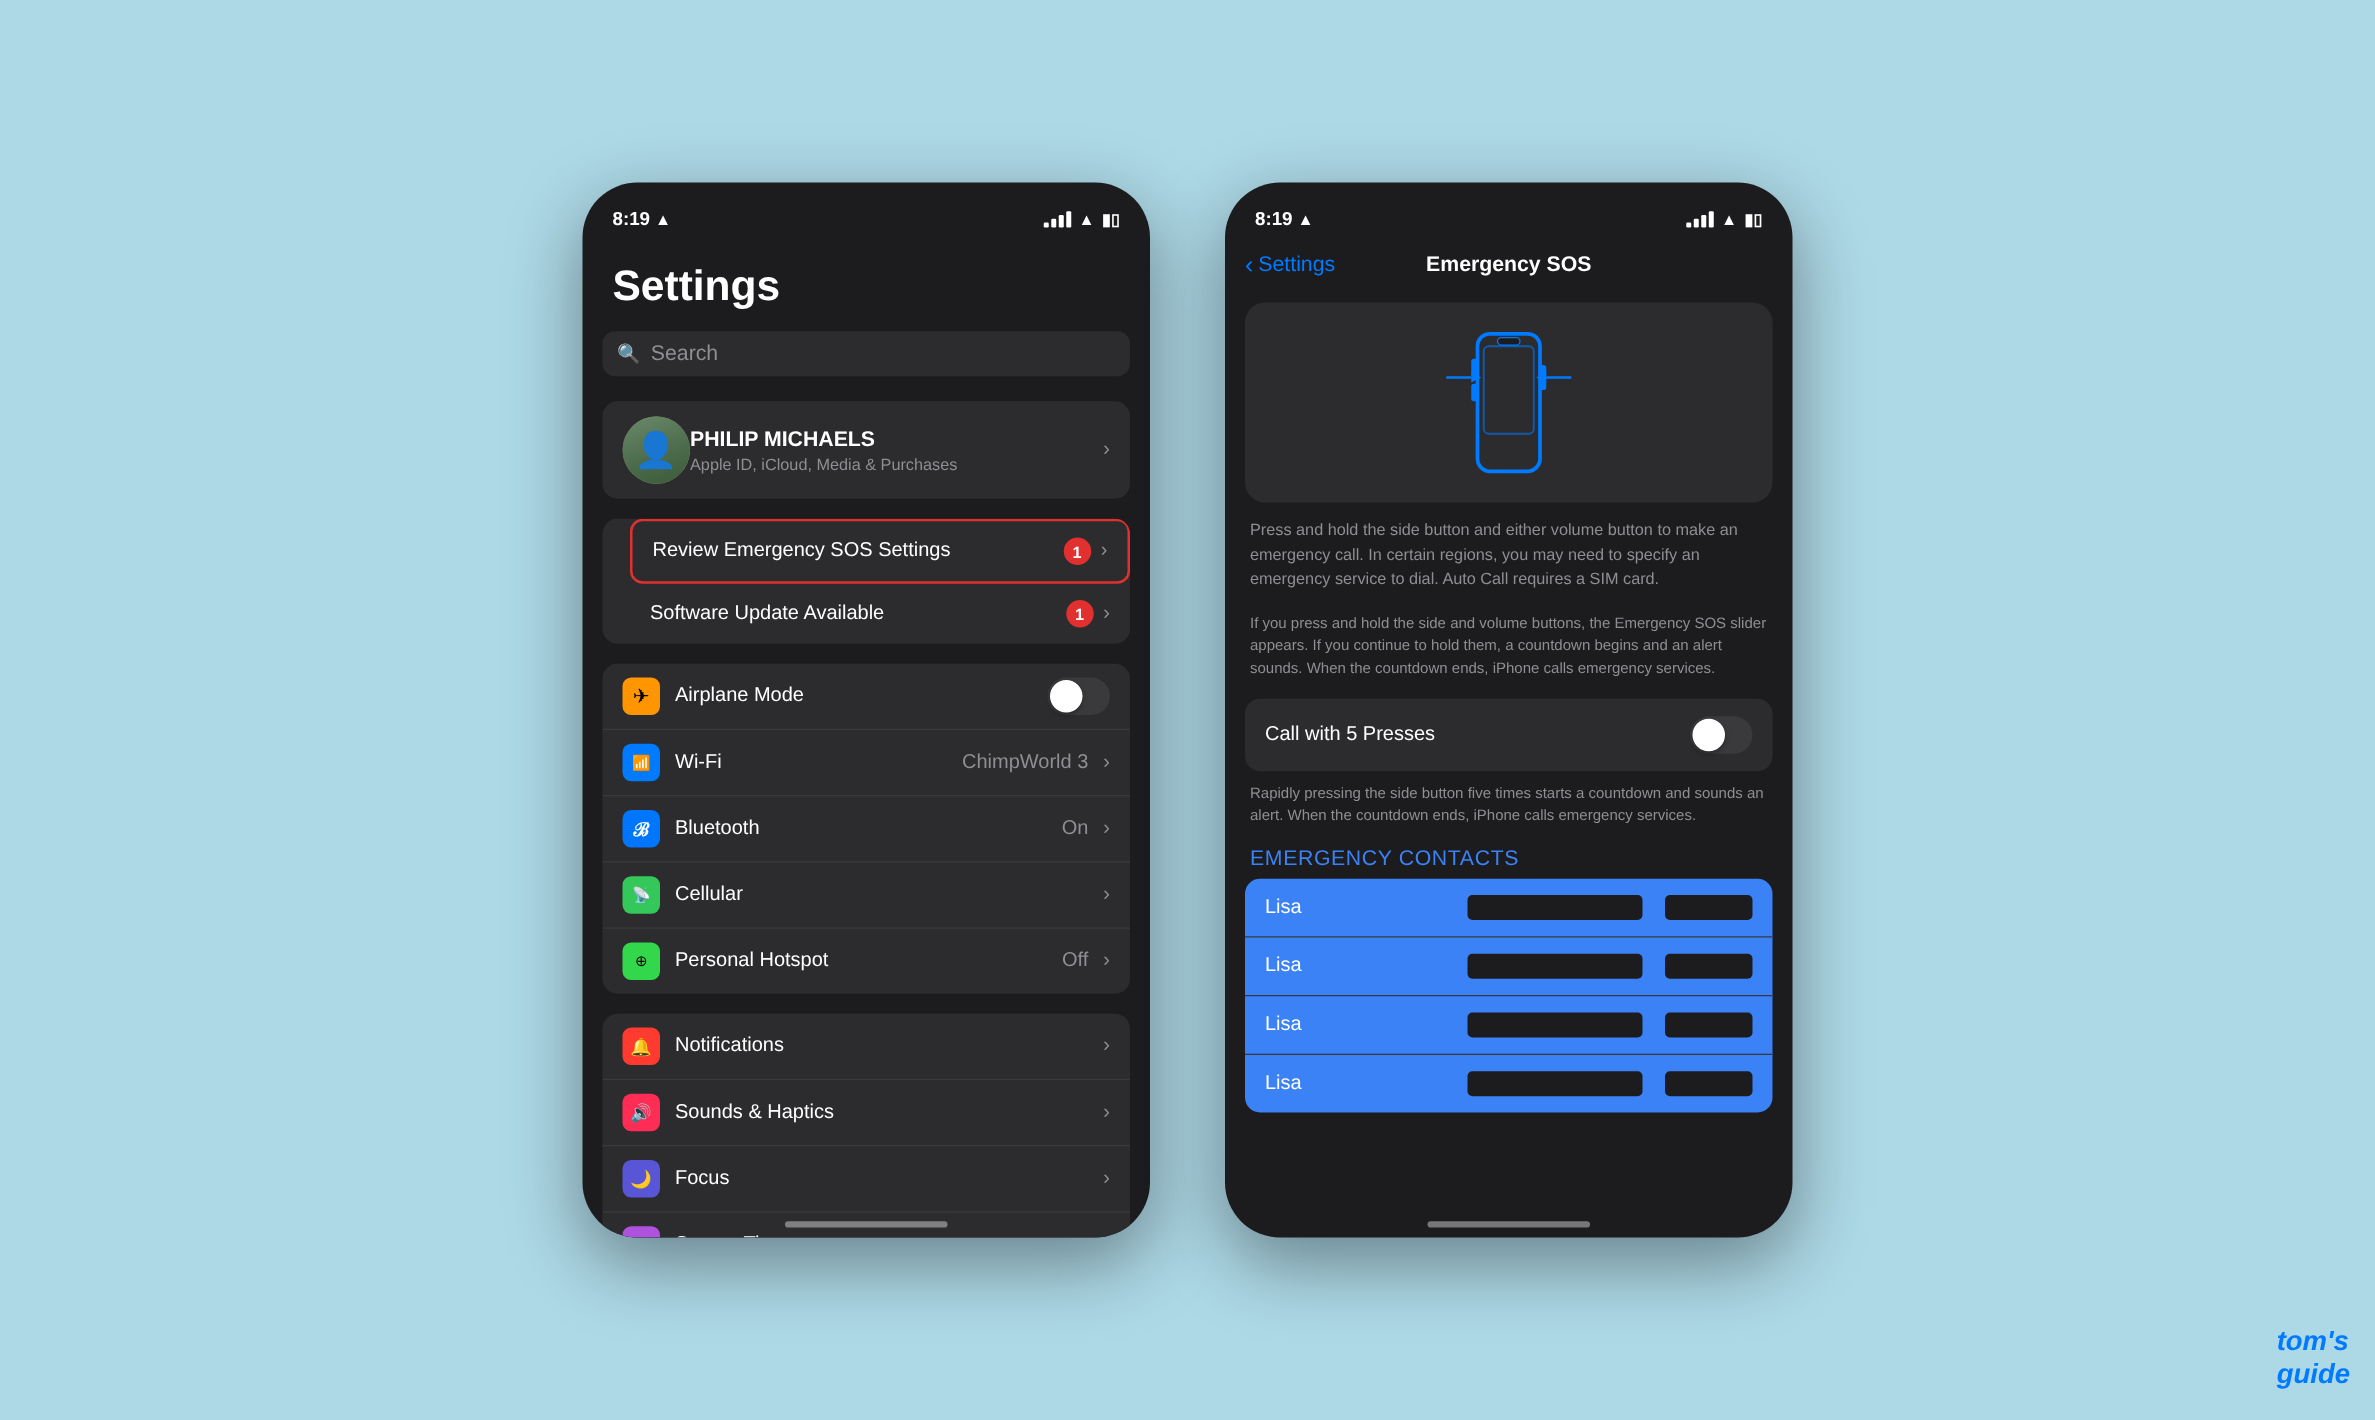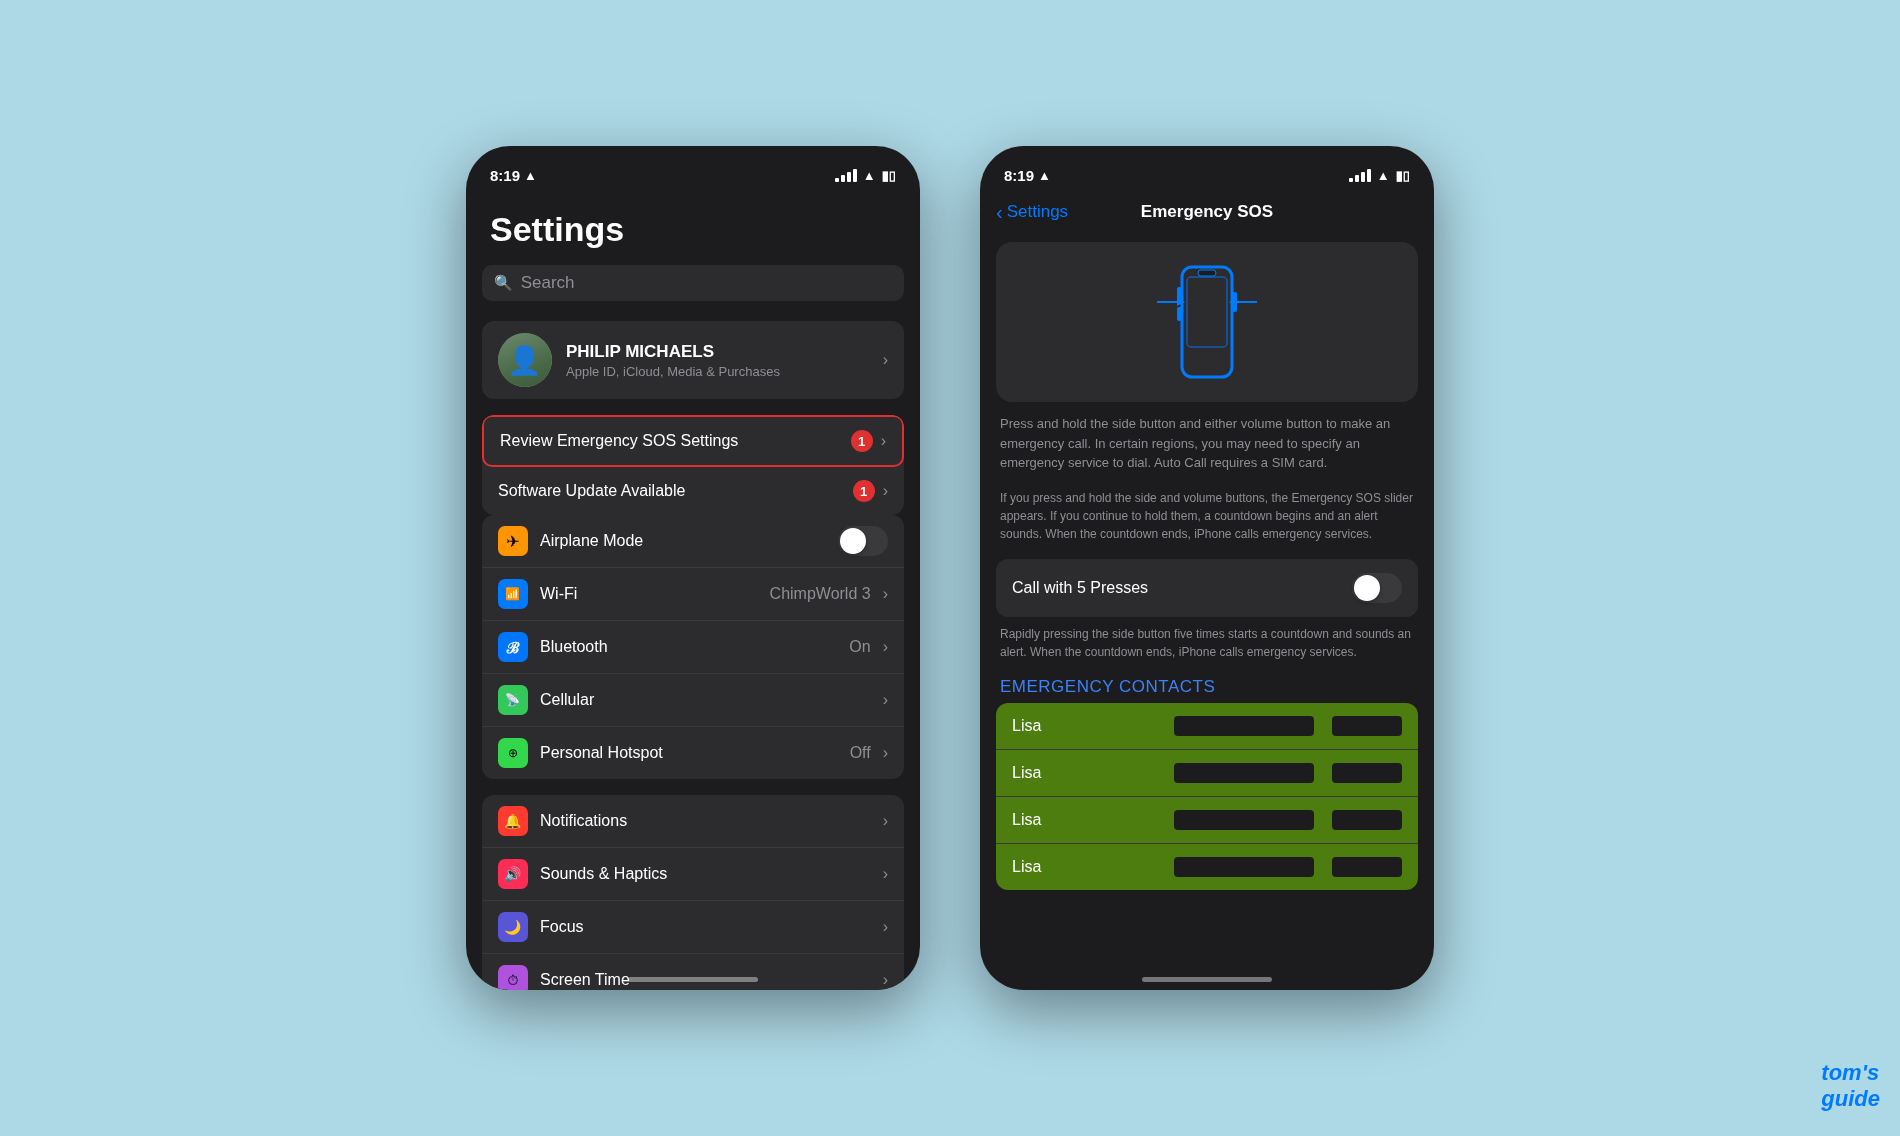--- a/index.html
+++ b/index.html
@@ -73,21 +73,20 @@
     }
     .search-icon-char { color: #8e8e93; font-size: 15px; }
 
     
     .profile-row {
       background: #2c2c2e;
       border-radius: 12px;
       display: flex;
       align-items: center;
       padding: 12px 16px;
-      gap: 14px;
       margin-bottom: 16px;
       cursor: pointer;
     }
     .avatar {
       width: 54px;
       height: 54px;
       border-radius: 50%;
       background: linear-gradient(135deg, #5a7a5a, #8a9a7a);
       overflow: hidden;
       flex-shrink: 0;
@@ -112,21 +111,23 @@
     }
     .profile-info { flex: 1; }
     .profile-name { color: white; font-size: 17px; font-weight: 600; }
     .profile-sub { color: #8e8e93; font-size: 13px; margin-top: 2px; }
     .chevron { color: #8e8e93; font-size: 16px; }
 
     
     .notif-group {
       background: #2c2c2e;
       border-radius: 12px;
-      overflow: hidden;
+      margin-bottom: 16px;
+      overflow: hidden;
+      padding-left: 22px;
     }
     .notif-row {
       display: flex;
       align-items: center;
       padding: 13px 16px;
       cursor: pointer;
       position: relative;
     }
     .notif-row.highlighted {
       border: 2px solid #e03030;
@@ -315,21 +316,21 @@
     .section-label {
       color: #3b82f6;
       font-size: 17px;
       font-weight: 500;
       letter-spacing: 0.5px;
       text-transform: uppercase;
       padding: 0 4px;
       margin-bottom: 6px;
     }
     .contacts-group {
-      background: #4d7c0f;
+      background: #3b82f6;
       border-radius: 12px;
       overflow: hidden;
       margin-bottom: 12px;
     }
     .contact-row {
       display: flex;
       align-items: center;
       padding: 13px 16px;
       gap: 12px;
     }

